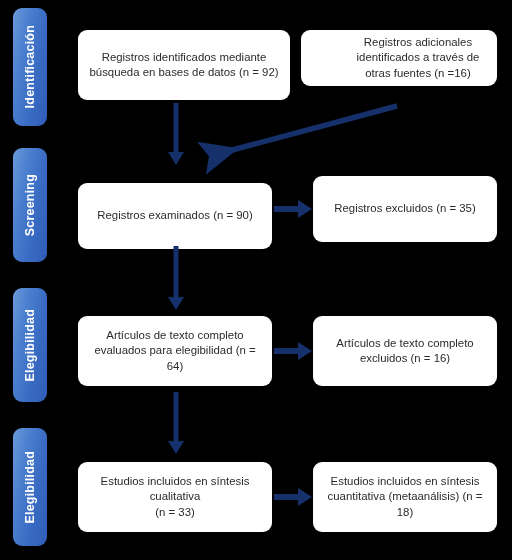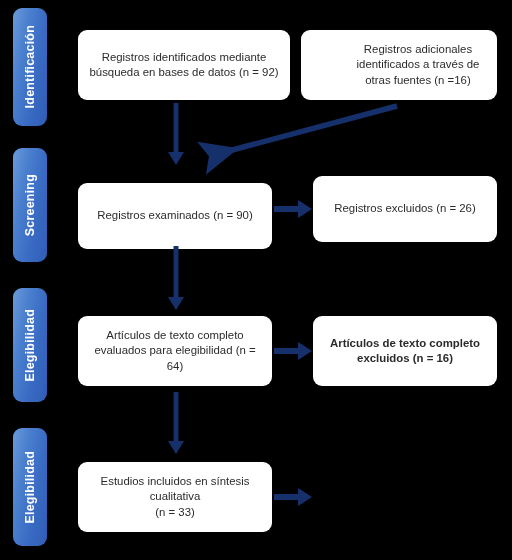--- a/index.html
+++ b/index.html
@@ -81,21 +81,21 @@
   </div>
 
   <div class="stage-tab" style="left:13px;top:428px;height:118px;">
     <span>Elegibilidad</span>
   </div>
 
   <div class="node" style="left:78px;top:30px;width:212px;height:70px;">
     <span>Registros identificados mediante búsqueda en bases de datos (n = 92)</span>
   </div>
 
-  <div class="node" style="left:301px;top:30px;width:196px;height:70px;padding-left:47px;">
+  <div class="node" style="left:301px;top:30px;width:196px;height:56px;padding-left:47px;">
     <span>Registros adicionales identificados a través de otras fuentes (n =16)</span>
   </div>
 
   <div class="arrow-v" style="left:166px;top:103px;width:19px;height:62px;">
     <div class="shaft" style="height:49px;"></div>
     <div class="head"></div>
   </div>
 
   <svg class="arrow-diag" viewBox="0 0 512 560" xmlns="http://www.w3.org/2000/svg">
     <defs>
@@ -109,50 +109,53 @@
   <div class="node" style="left:78px;top:176px;width:194px;height:66px;margin-top:7px;">
     <span>Registros examinados  (n = 90)</span>
   </div>
 
   <div class="arrow-h" style="left:274px;top:198px;width:38px;height:22px;">
     <div class="shaft" style="width:26px;"></div>
     <div class="head"></div>
   </div>
 
   <div class="node" style="left:313px;top:176px;width:184px;height:66px;">
-    <span>Registros excluidos (n = 26)</span>
+    <span>Registros excluidos (n = 35)</span>
   </div>
 
   <div class="arrow-v" style="left:166px;top:246px;width:19px;height:64px;">
     <div class="shaft" style="height:51px;"></div>
     <div class="head"></div>
   </div>
 
   <div class="node" style="left:78px;top:316px;width:194px;height:70px;text-align:center;">
     <span>Artículos de texto completo evaluados para elegibilidad (n = 64)</span>
   </div>
 
   <div class="arrow-h" style="left:274px;top:340px;width:38px;height:22px;">
     <div class="shaft" style="width:26px;"></div>
     <div class="head"></div>
   </div>
 
-  <div class="node" style="left:313px;top:316px;width:184px;height:70px;font-weight:bold;">
+  <div class="node" style="left:313px;top:316px;width:184px;height:70px;">
     <span>Artículos de texto completo excluidos (n = 16)</span>
   </div>
 
   <div class="arrow-v" style="left:166px;top:392px;width:19px;height:62px;">
     <div class="shaft" style="height:49px;"></div>
     <div class="head"></div>
   </div>
 
   <div class="node" style="left:78px;top:462px;width:194px;height:70px;">
     <span>Estudios incluidos en síntesis cualitativa
 (n = 33)</span>
   </div>
 
   <div class="arrow-h" style="left:274px;top:486px;width:38px;height:22px;">
     <div class="shaft" style="width:26px;"></div>
     <div class="head"></div>
   </div>
 
+  <div class="node" style="left:313px;top:462px;width:184px;height:70px;">
+    <span>Estudios incluidos en síntesis cuantitativa (metaanálisis)  (n = 18)</span>
+  </div>
 
 </div>
 
 </body></html>

